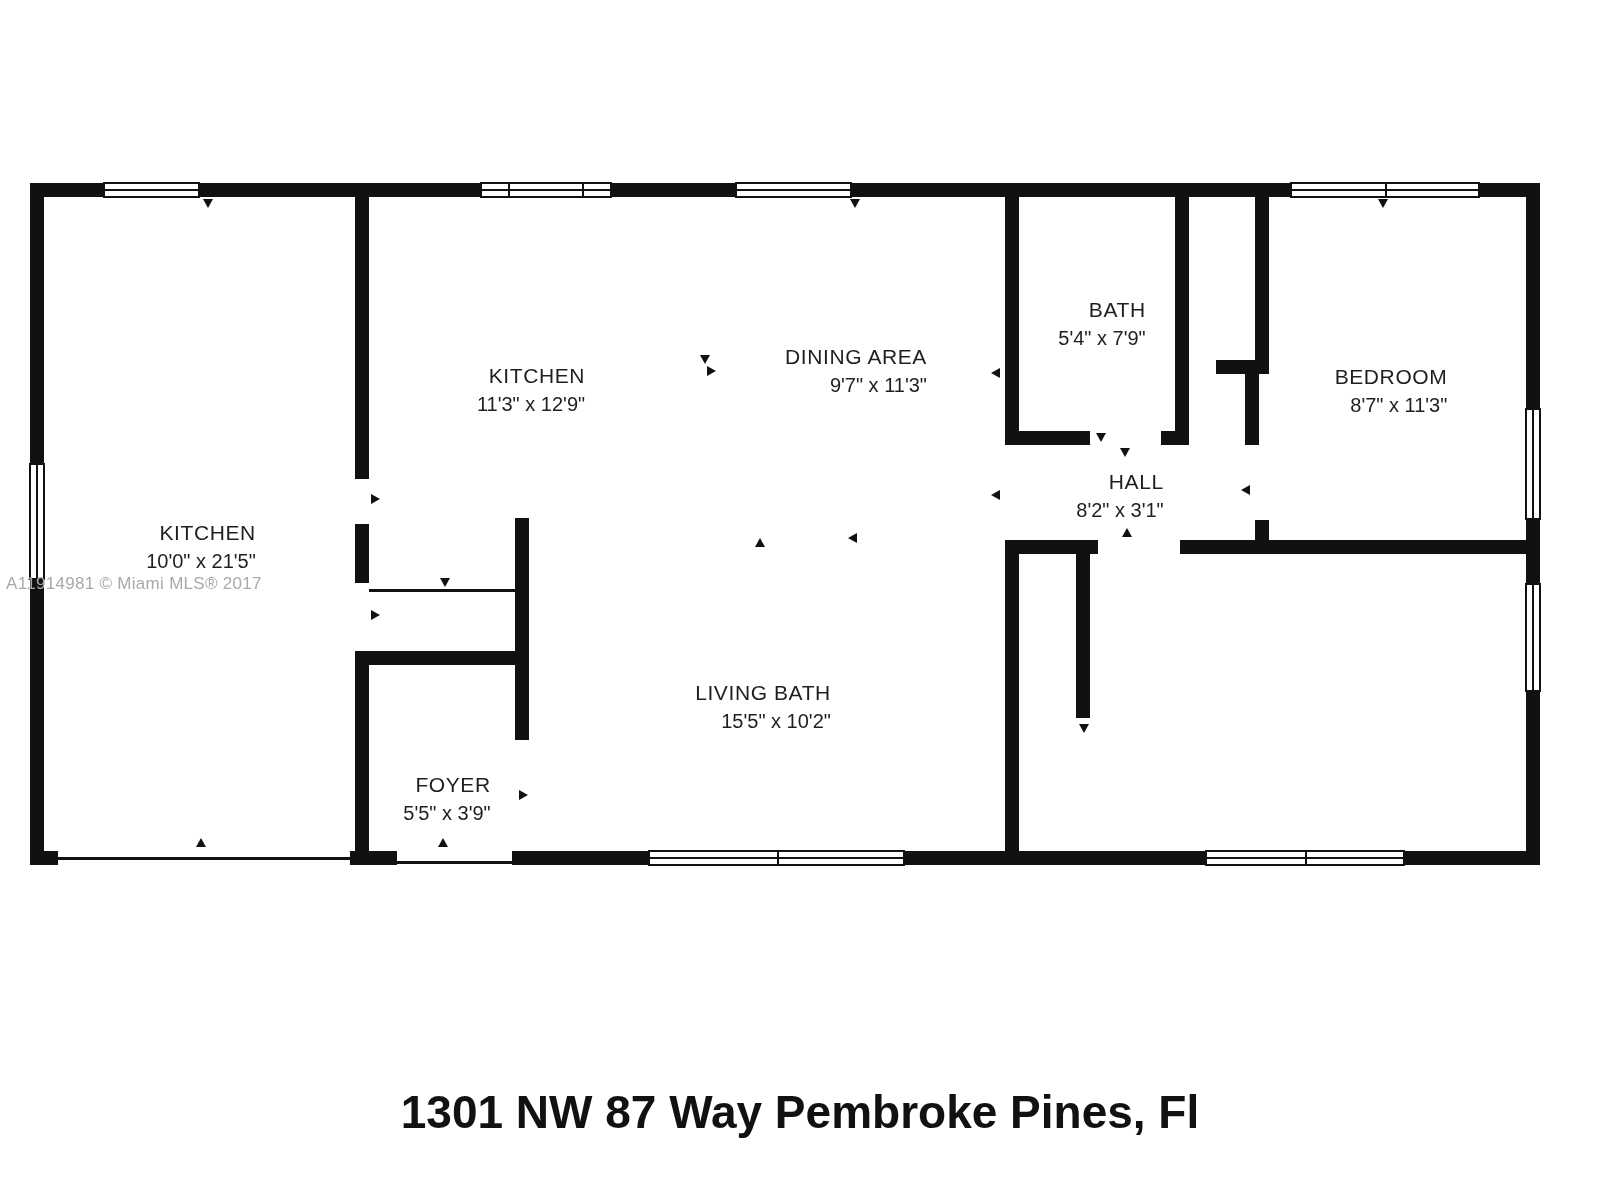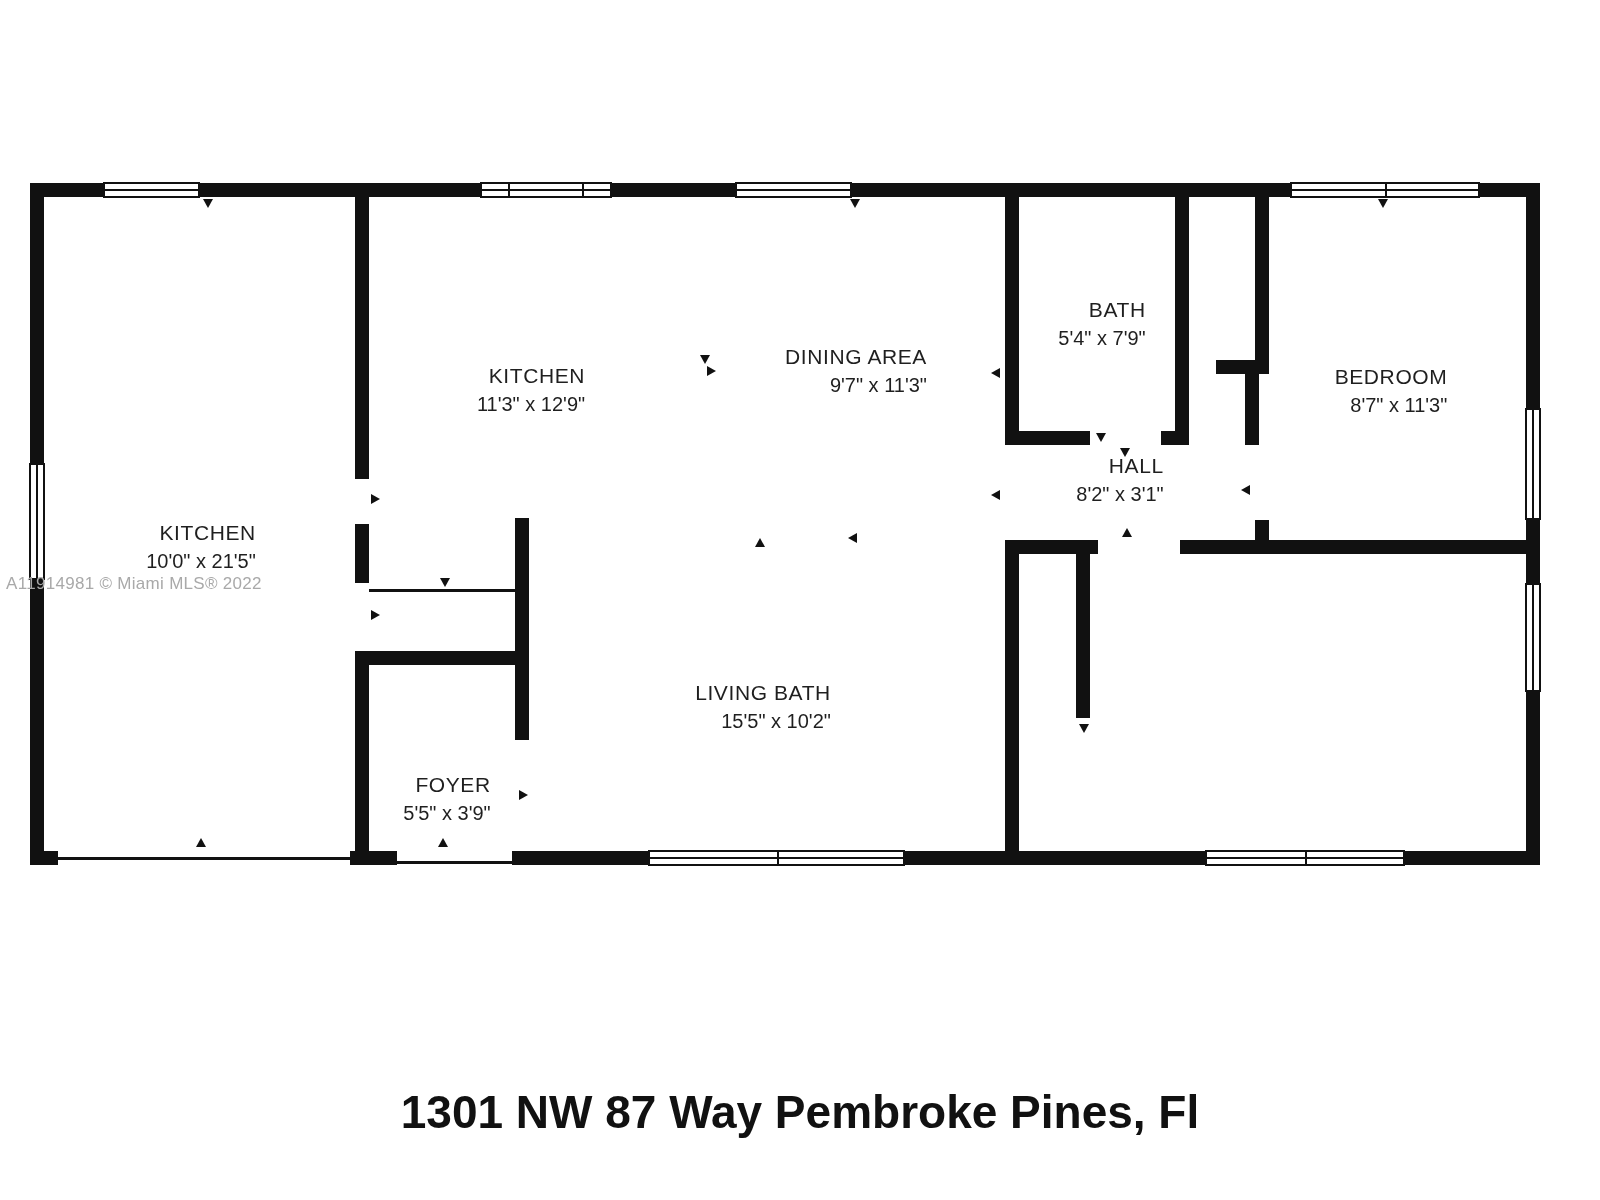--- a/index.html
+++ b/index.html
@@ -148,30 +148,30 @@
     <div class="dims">9'7" x 11'3"</div>
   </div>
   <div class="room" style="left:1102px;top:324px">
     <div class="name">BATH</div>
     <div class="dims">5'4" x 7'9"</div>
   </div>
   <div class="room" style="left:1391px;top:391px">
     <div class="name">BEDROOM</div>
     <div class="dims">8'7" x 11'3"</div>
   </div>
-  <div class="room" style="left:1120px;top:480px">
+  <div class="room" style="left:1120px;top:496px">
     <div class="name">HALL</div>
     <div class="dims">8'2" x 3'1"</div>
   </div>
   <div class="room" style="left:763px;top:707px">
     <div class="name">LIVING BATH</div>
     <div class="dims">15'5" x 10'2"</div>
   </div>
   <div class="room" style="left:447px;top:799px">
     <div class="name">FOYER</div>
     <div class="dims">5'5" x 3'9"</div>
   </div>
 
-  <div class="watermark">A11914981 © Miami MLS® 2022</div>
+  <div class="watermark">A11914981 © Miami MLS® 2017</div>
 
   <div class="address">1301 NW 87 Way Pembroke Pines, Fl</div>
 
 </div>
 
 </body></html>

